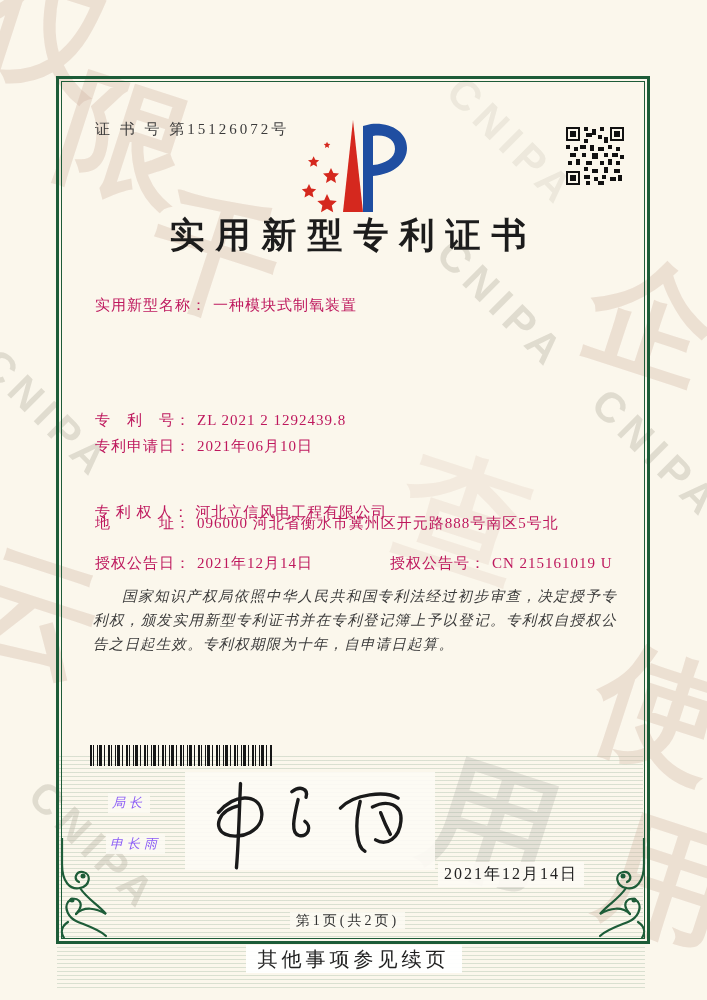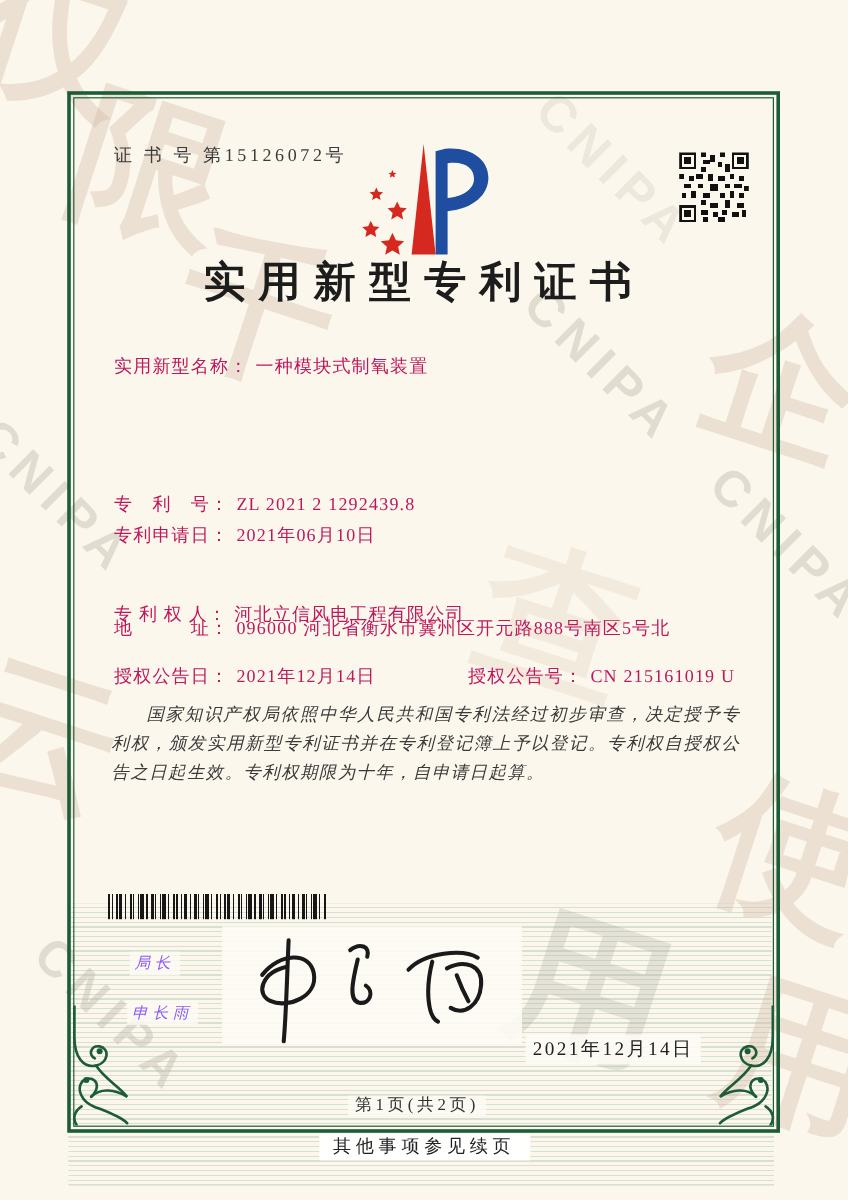--- a/index.html
+++ b/index.html
@@ -95,21 +95,21 @@
     font-size:16px;letter-spacing:2px;color:#222;
     background:rgba(253,251,245,0.9);padding:2px 6px;
   }
   .page-no{
     position:absolute;left:0;top:912px;width:695px;text-align:center;
     font-size:14px;letter-spacing:3px;color:#333;
   }
   .page-no span{background:rgba(252,250,243,0.85);padding:1px 6px;}
   .cont-note{
     position:absolute;left:0;top:946px;width:707px;text-align:center;
-    font-size:15px;letter-spacing:4px;color:#222;
+    font-size:20px;letter-spacing:4px;color:#222;
   }
   .cont-note span{background:rgba(255,255,255,0.95);padding:3px 12px;}
 </style>
 </head>
 <body>
 
 <div id="page">
 
   <div class="wm-char" style="left:-18px;top:-30px;">仅</div>
   <div class="wm-char" style="left:62px;top:78px;">限</div>

